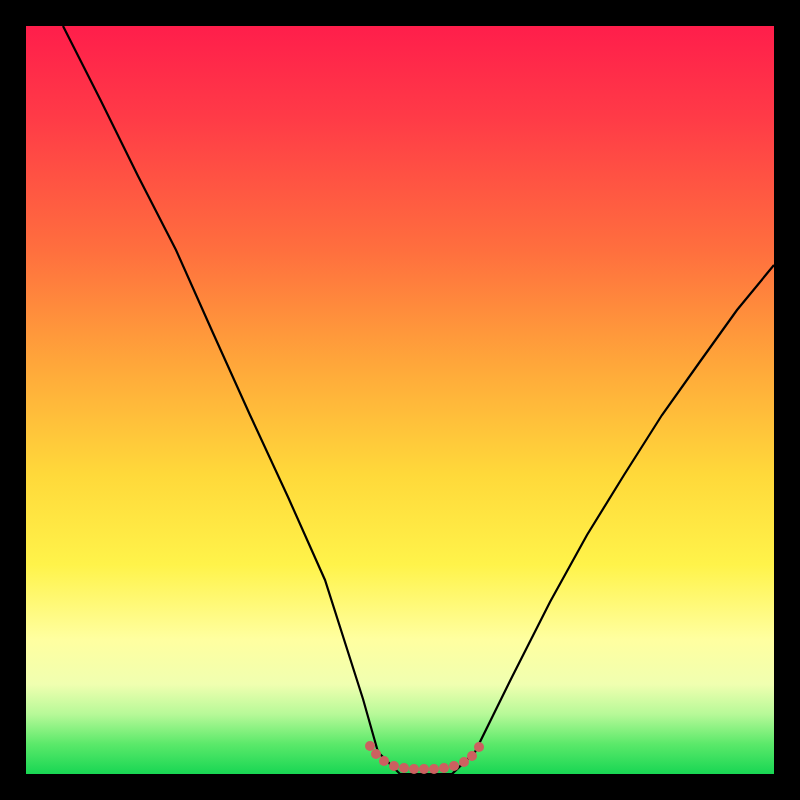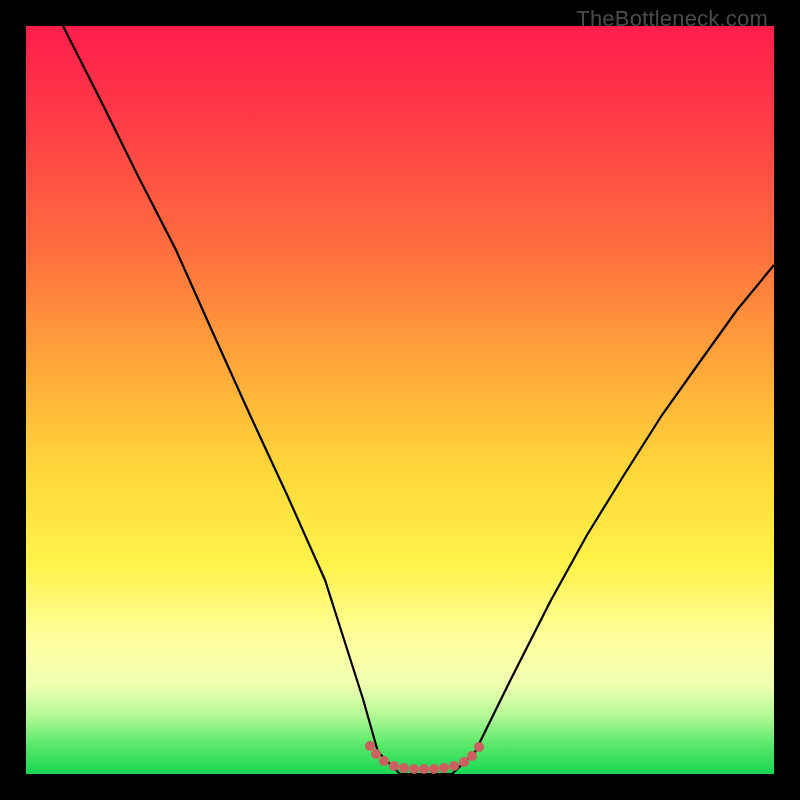--- a/index.html
+++ b/index.html
@@ -102,15 +102,14 @@
         <circle cx="418" cy="742" r="5"></circle>
         <circle cx="428" cy="740" r="5"></circle>
         <circle cx="438" cy="736" r="5"></circle>
         <circle cx="446" cy="730" r="5"></circle>
         <circle cx="453" cy="721" r="5"></circle>
       </g>
     </svg>
 
   </div>
 
-  <div class="watermark">TheBottleneck.com</div>
 
 </div>
 
 </body></html>

